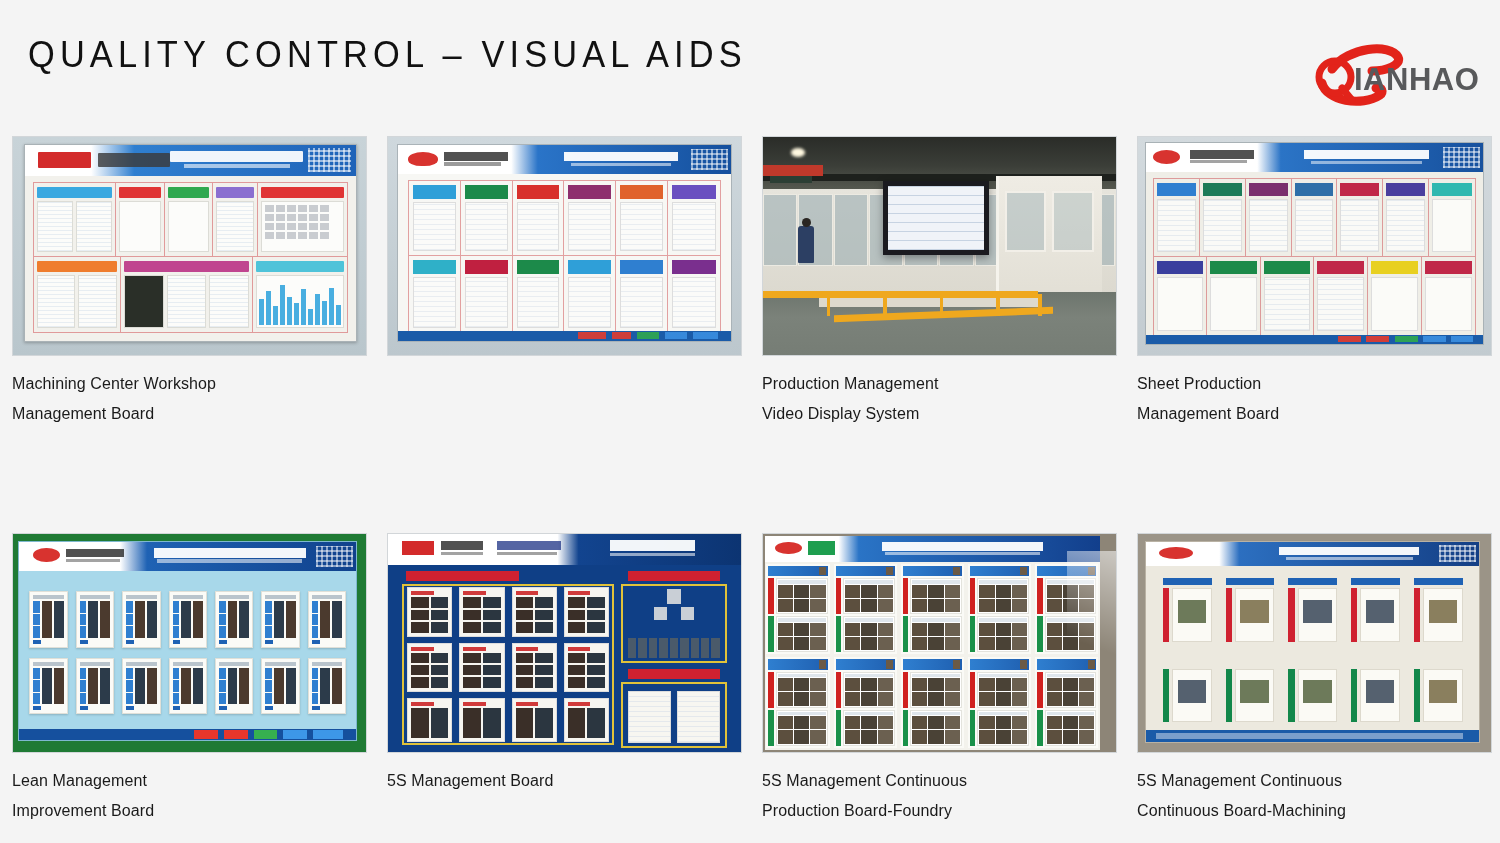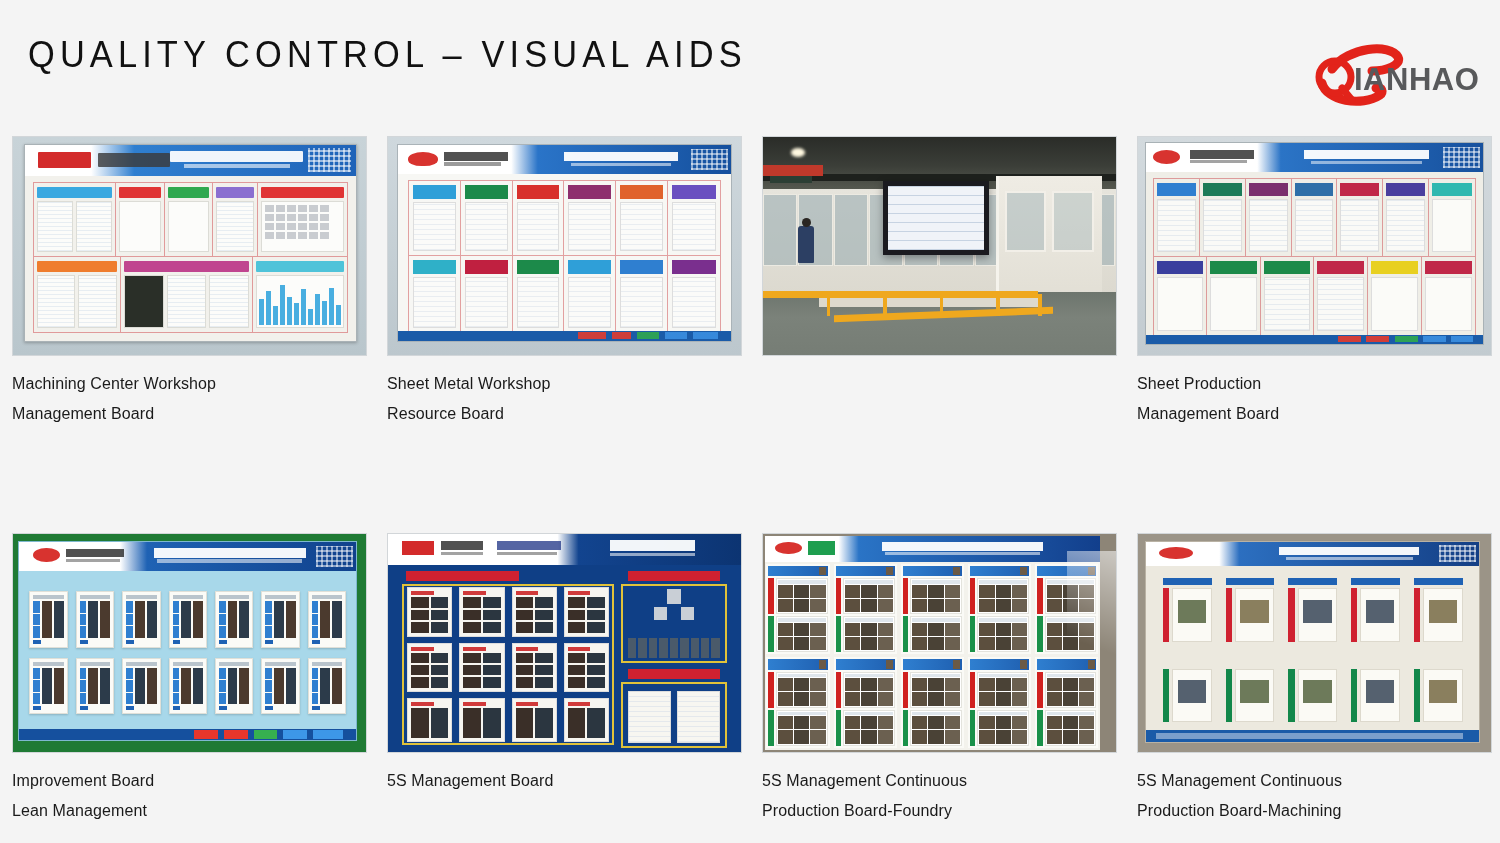--- a/index.html
+++ b/index.html
@@ -627,24 +627,20 @@
                     <div class="sheet"></div>
                   </div>
               </div>
             </div>
             <div class="foot">
                 <div class="t5"></div>
               </div>
           </div>
         </div>
       </div>
-      <div class="caption">
-        <span class="ln">Sheet Metal Workshop</span>
-        <span class="ln">Resource Board</span>
-      </div>
     </div>
 
     <div class="cell">
       <div class="photo-frame">
         <div class="photo p3">
           <div class="ceiling"></div>
           <div class="lamp"></div>
           <div class="beam"></div>
           <div class="crane"></div>
           <div class="crane2"></div>
@@ -671,20 +667,24 @@
           <div class="kick"></div>
           <div class="rail"></div>
           <div class="rail2"></div>
           <div class="post" style="left:18%"></div>
           <div class="post" style="left:34%"></div>
           <div class="post" style="left:50%"></div>
           <div class="post" style="left:66%"></div>
           <div class="post" style="left:78%"></div>
         </div>
       </div>
+      <div class="caption">
+        <span class="ln">Production Management</span>
+        <span class="ln">Video Display System</span>
+      </div>
     </div>
 
     <div class="cell">
       <div class="photo-frame">
         <div class="photo p4">
           <div class="board">
             <div class="hdr">
               <div class="q"></div>
               <div class="cn"></div>
                 <div class="en"></div>
@@ -961,22 +961,22 @@
                   <div class="mk"></div>
                 </div>
             </div>
             <div class="foot">
                 <div class="t5"></div>
               </div>
           </div>
         </div>
       </div>
       <div class="caption">
+        <span class="ln">Lean Management</span>
         <span class="ln">Improvement Board</span>
-        <span class="ln">Lean Management</span>
       </div>
     </div>
 
     <div class="cell">
       <div class="photo-frame">
         <div class="photo p6">
           <div class="hdr">
             <div class="lx"></div>
             <div class="cn1"></div>
               <div class="en1"></div>
@@ -1573,17 +1573,17 @@
                 </div>
             </div>
             <div class="foot">
                 <div class="fl"></div>
               </div>
           </div>
         </div>
       </div>
       <div class="caption">
         <span class="ln">5S Management Continuous</span>
-        <span class="ln">Production Board-Machining</span>
+        <span class="ln">Continuous Board-Machining</span>
       </div>
     </div>
   </div>
 </div>
 
 </body></html>

